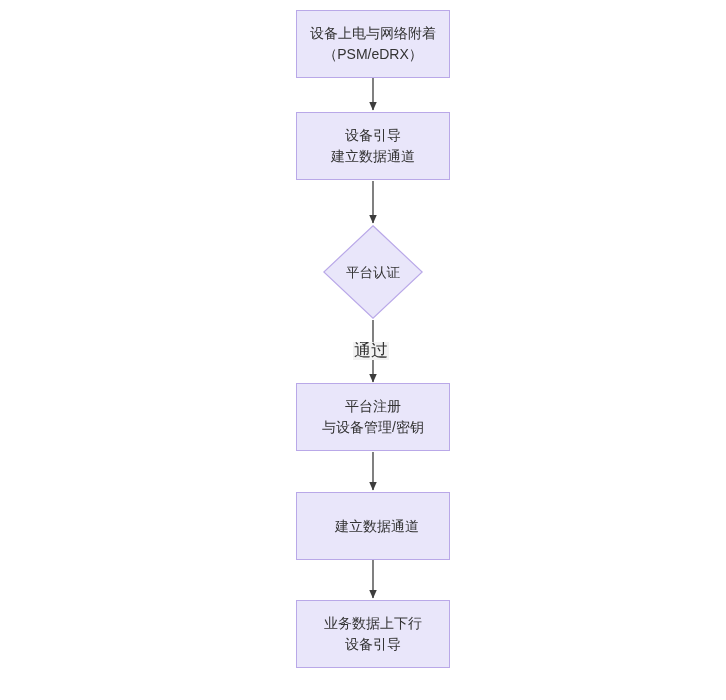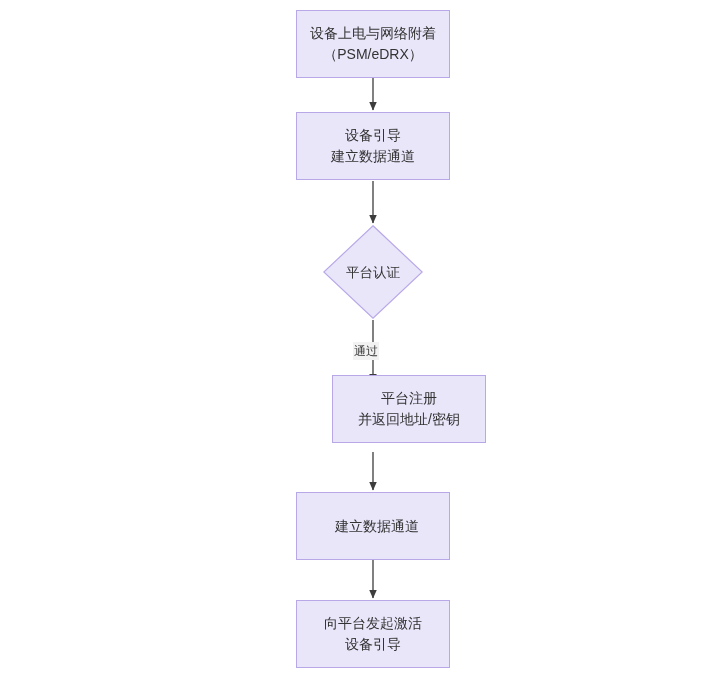--- a/index.html
+++ b/index.html
@@ -46,21 +46,21 @@
 
   
   .rect {
     width: 154px;
     height: 68px;
     left: 296px;
   }
 
   #node-power    { top: 10px; }
   #node-bootstrap{ top: 112px; }
-  #node-register { top: 375px; margin-left: 36px; }
+  #node-register { top: 383px; }
   #node-channel  { top: 492px; padding-left: 8px; }
   #node-business { top: 600px; }
 
   
   .diamond-wrap {
     position: absolute;
     left: 323px;
     top: 225px;
     width: 100px;
     height: 94px;
@@ -94,21 +94,21 @@
     top: 0;
     width: 726px;
     height: 700px;
     pointer-events: none;
   }
 
   
   .edge-label {
     position: absolute;
     color: #333333;
-    font-size: 12px;
+    font-size: 17px;
     line-height: 18px;
     background: #f2f2f2;
     padding: 0 1px;
     white-space: nowrap;
   }
   #edge-label-pass {
     left: 353px;
     top: 342px;
   }
 </style>
@@ -144,25 +144,25 @@
     <svg class="diamond-shape" viewBox="0 0 100 94" width="100" height="94" xmlns="http://www.w3.org/2000/svg">
       <polygon points="50,0.8 99.2,47 50,93.2 0.8,47" fill="#e9e6fa" stroke="#b9a8e8" stroke-width="1.2"></polygon>
     </svg>
     <div class="diamond-label">平台认证</div>
   </div>
 
   <div class="edge-label" id="edge-label-pass">通过</div>
 
   <div class="node rect" id="node-register">
     <span class="line1">平台注册</span>
-    <span class="line2">并返回地址/密钥</span>
+    <span class="line2">与设备管理/密钥</span>
   </div>
 
   <div class="node rect" id="node-channel">
     <span class="line1">建立数据通道</span>
   </div>
 
   <div class="node rect" id="node-business">
-    <span class="line1">向平台发起激活</span>
+    <span class="line1">业务数据上下行</span>
     <span class="line2">设备引导</span>
   </div>
 
 </div>
 
 </body></html>

